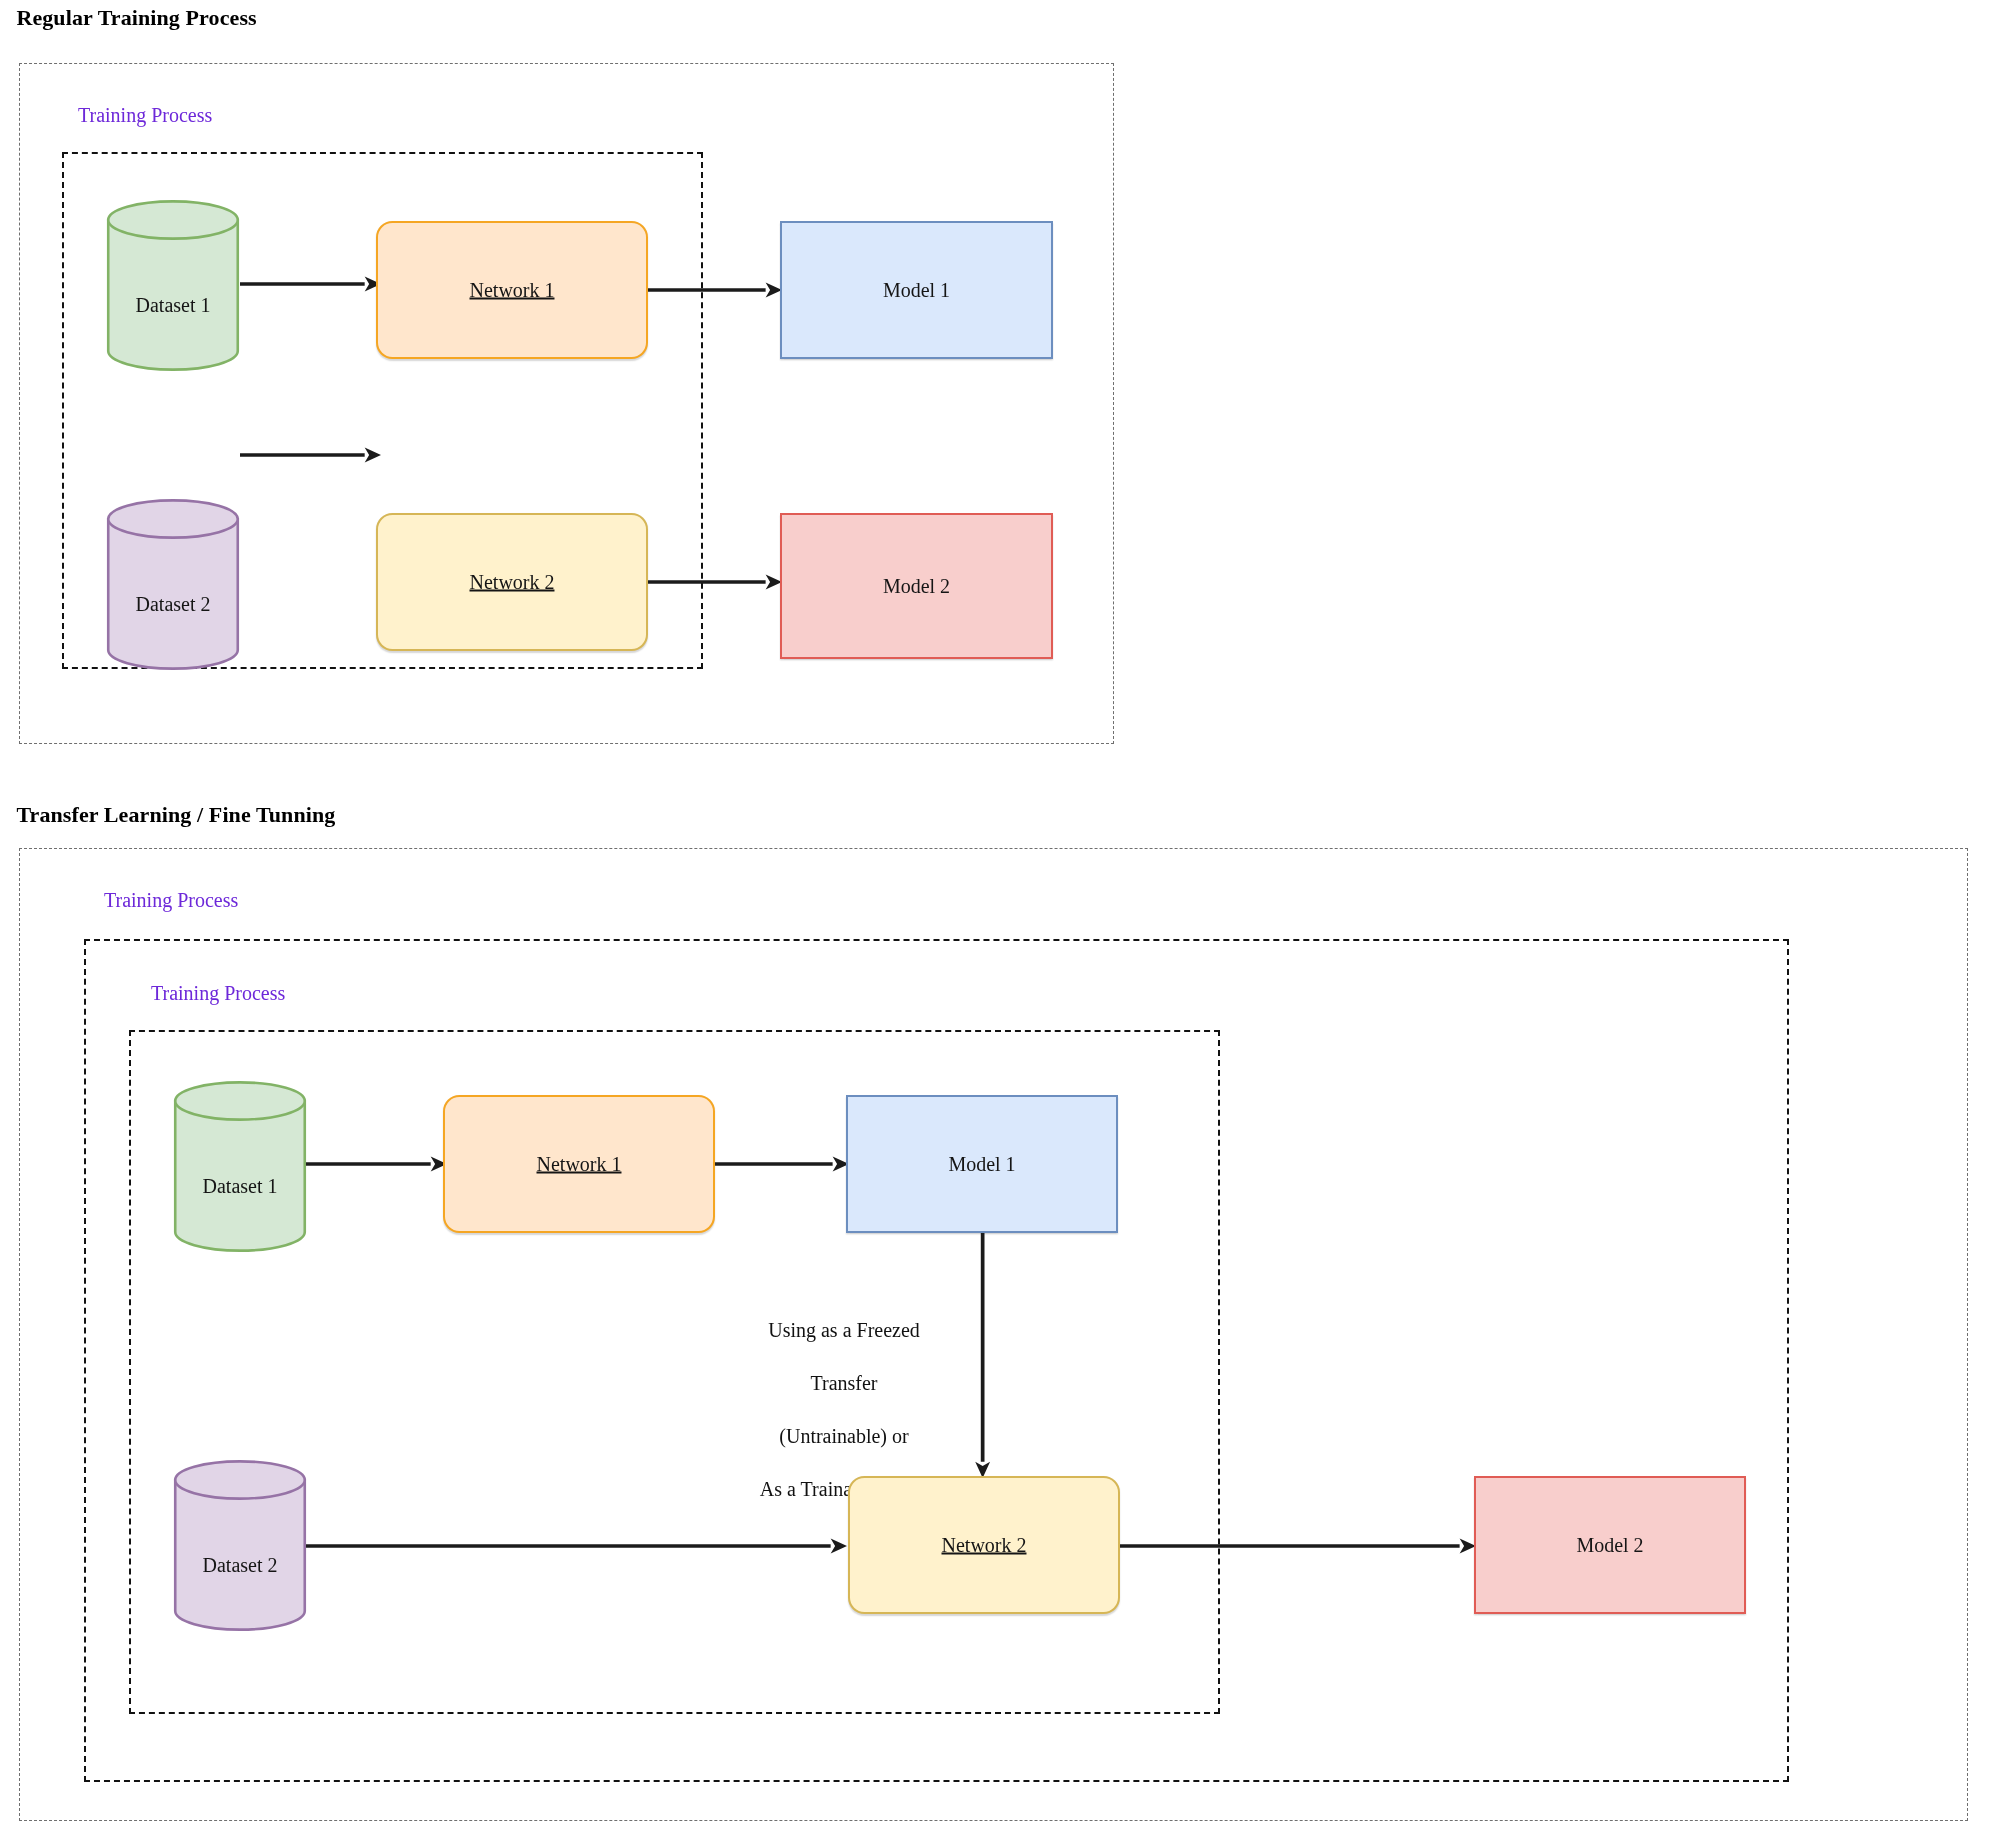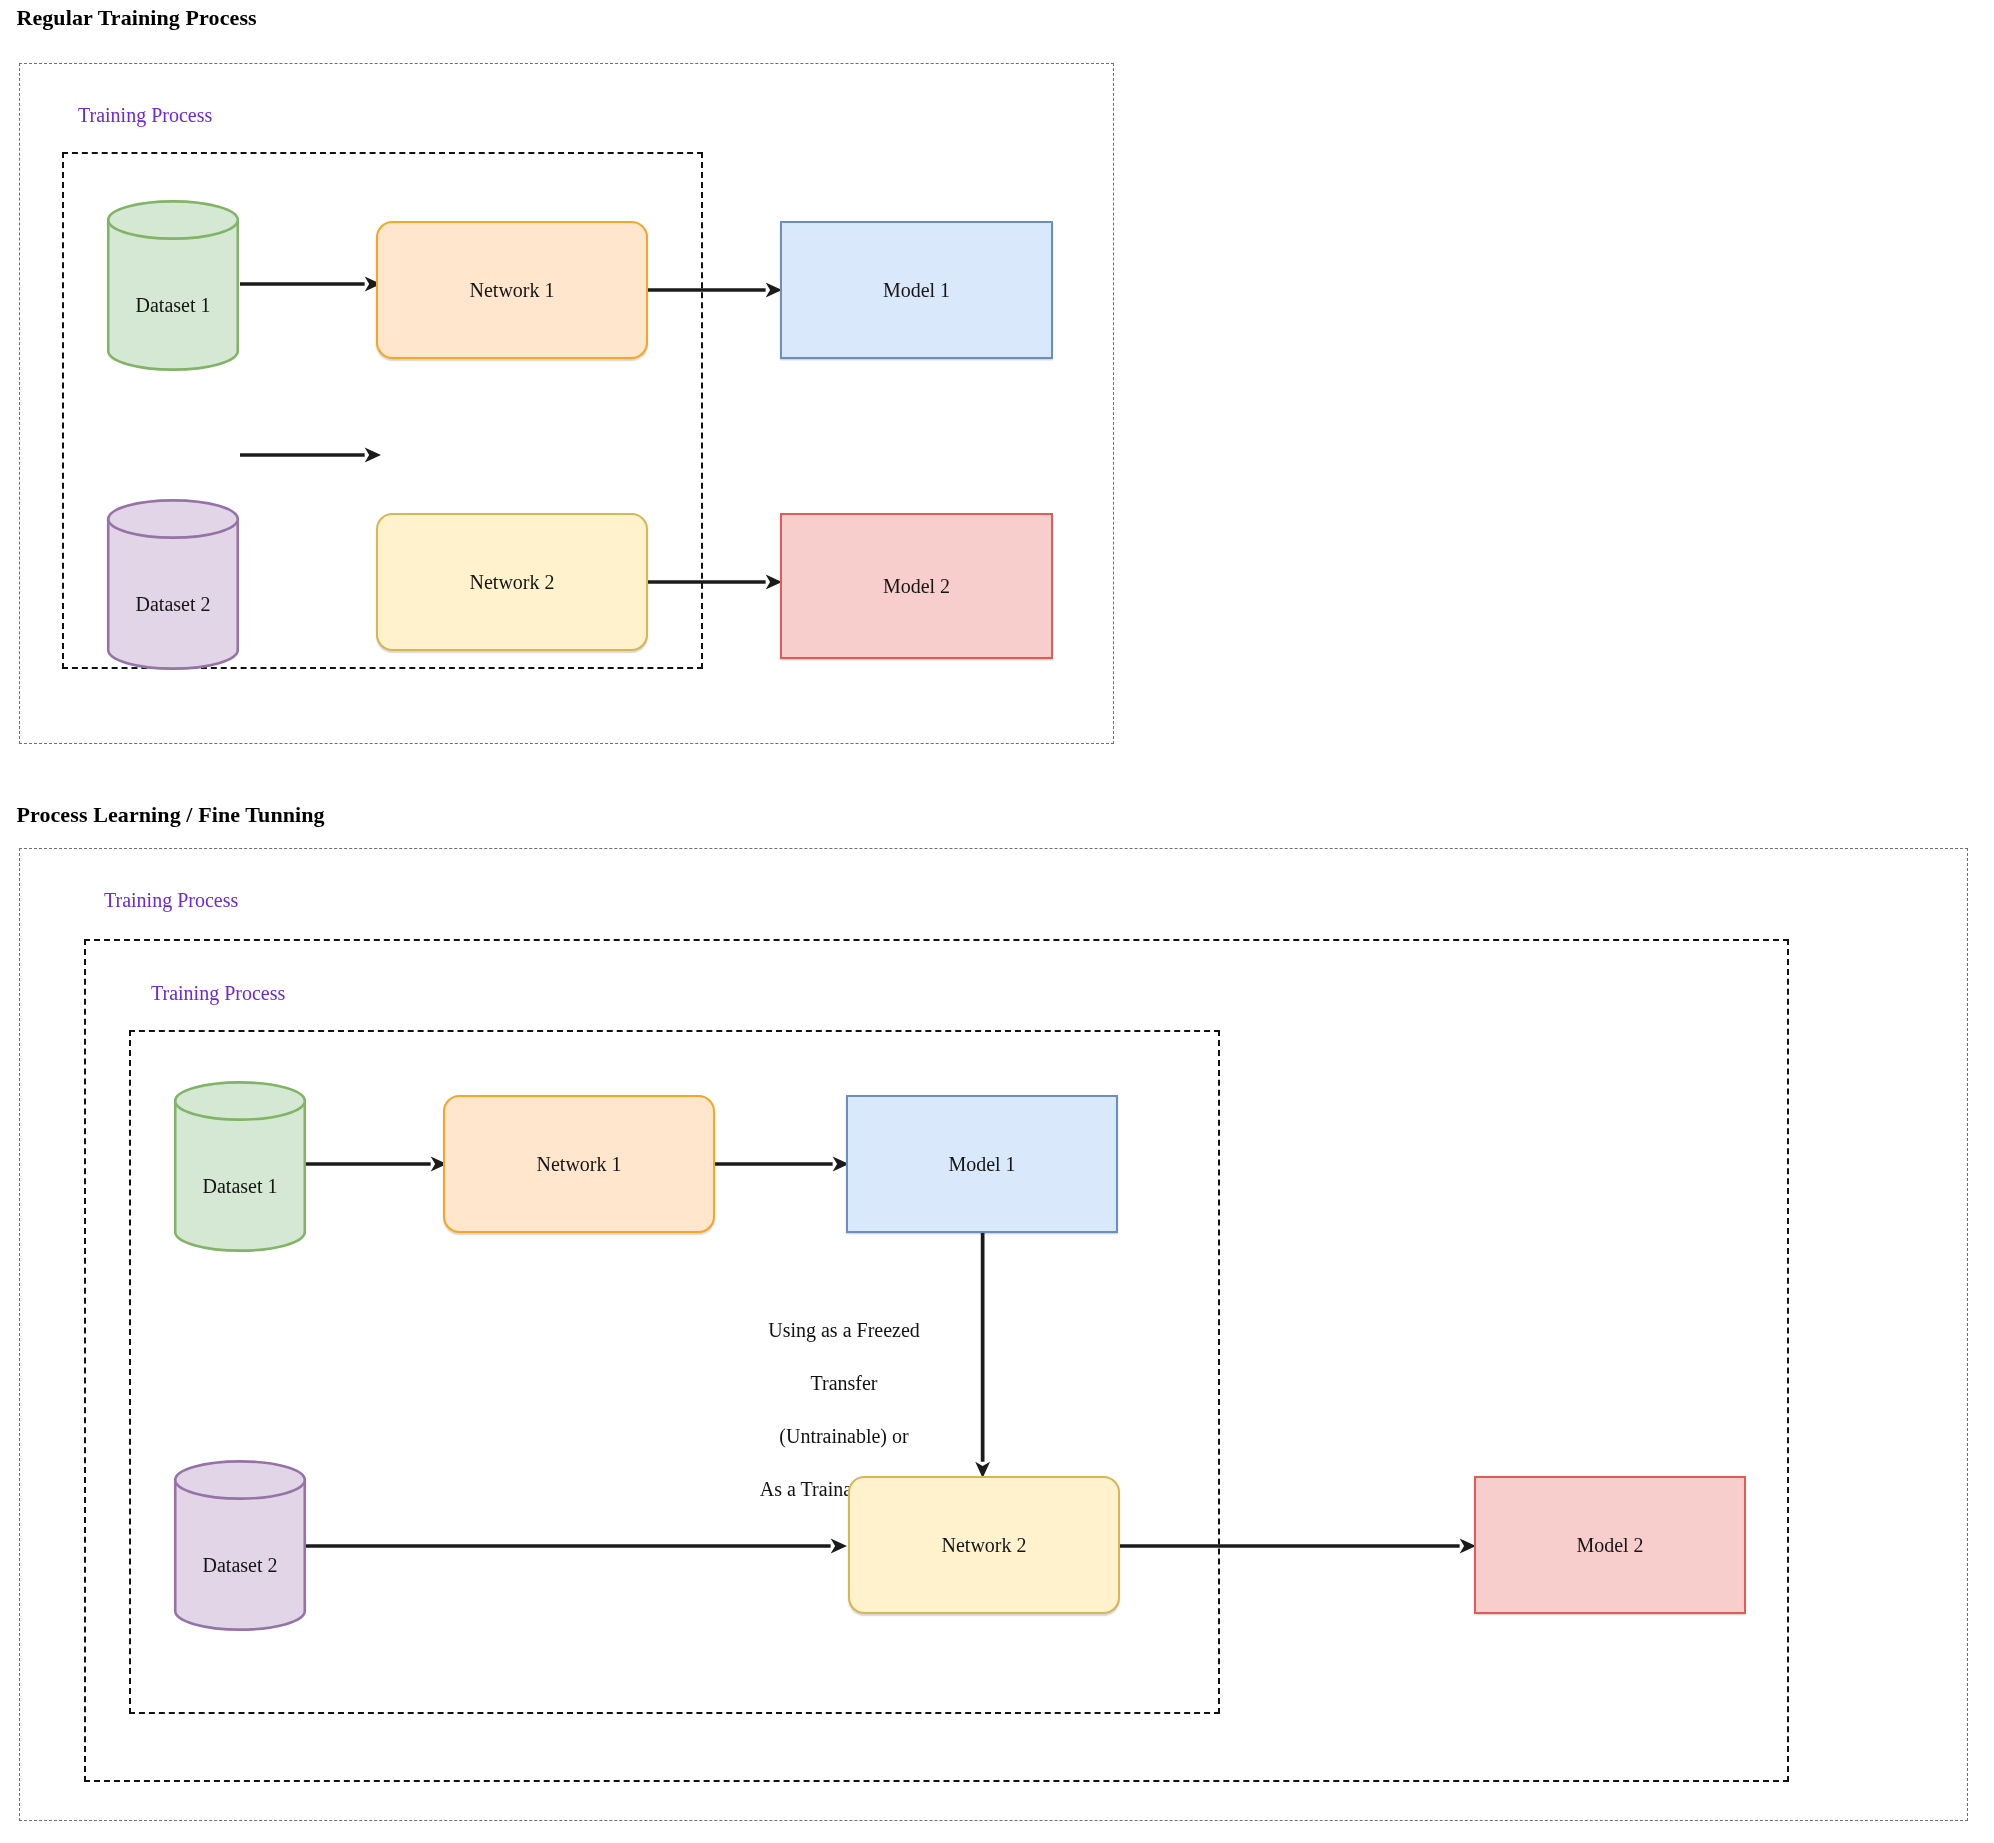--- a/index.html
+++ b/index.html
@@ -45,21 +45,21 @@
     white-space:nowrap;
     color:#151515;
   }
 
   
   .rrect{
     border-radius:16.4px;
     border:2.2px solid;
     box-shadow:0 1.5px 1.5px rgba(0,0,0,.16);
   }
-  .rrect .lbl{top:50%;transform:translateY(-50%);}
+  .rrect .lbl{top:50%;transform:translateY(-50%);text-decoration:underline;}
 
   
   .srect{
     border:2.2px solid;
     box-shadow:0 1.5px 1.5px rgba(0,0,0,.16);
   }
   .srect .lbl{top:50%;transform:translateY(-50%);}
 
   
   .cyl{}
@@ -145,21 +145,21 @@
     <svg width="134" height="18" viewBox="0 0 180 24">
       <line x1="0" y1="12" x2="158" y2="12" stroke="#1b1b1b" stroke-width="5"></line>
       <path d="M158,2 L180,12 L158,22 L164,12 Z" fill="#1b1b1b"></path>
     </svg>
   </div>
 
   <div class="node srect" style="left:780px;top:513px;width:273px;height:146px;background:#f8cecc;border-color:#e05c55;">
     <div class="lbl">Model 2</div>
   </div>
 
-  <div class="sec-title" style="left:16.4px;top:802px;">Process Learning / Fine Tunning</div>
+  <div class="sec-title" style="left:16.4px;top:802px;">Transfer Learning / Fine Tunning</div>
 
   <div class="dbox thin" style="left:18.6px;top:848px;width:1949px;height:973px;"></div>
 
   <div class="dbox" style="left:84px;top:939px;width:1705px;height:843px;"></div>
   <div class="dbox-label" style="left:104px;top:889px;">Training Process</div>
 
   <div class="dbox" style="left:129px;top:1030px;width:1091px;height:684px;"></div>
   <div class="dbox-label" style="left:151px;top:982px;">Training Process</div>
 
   <div class="node cyl" style="left:173px;top:1080px;width:134px;height:173px;">

